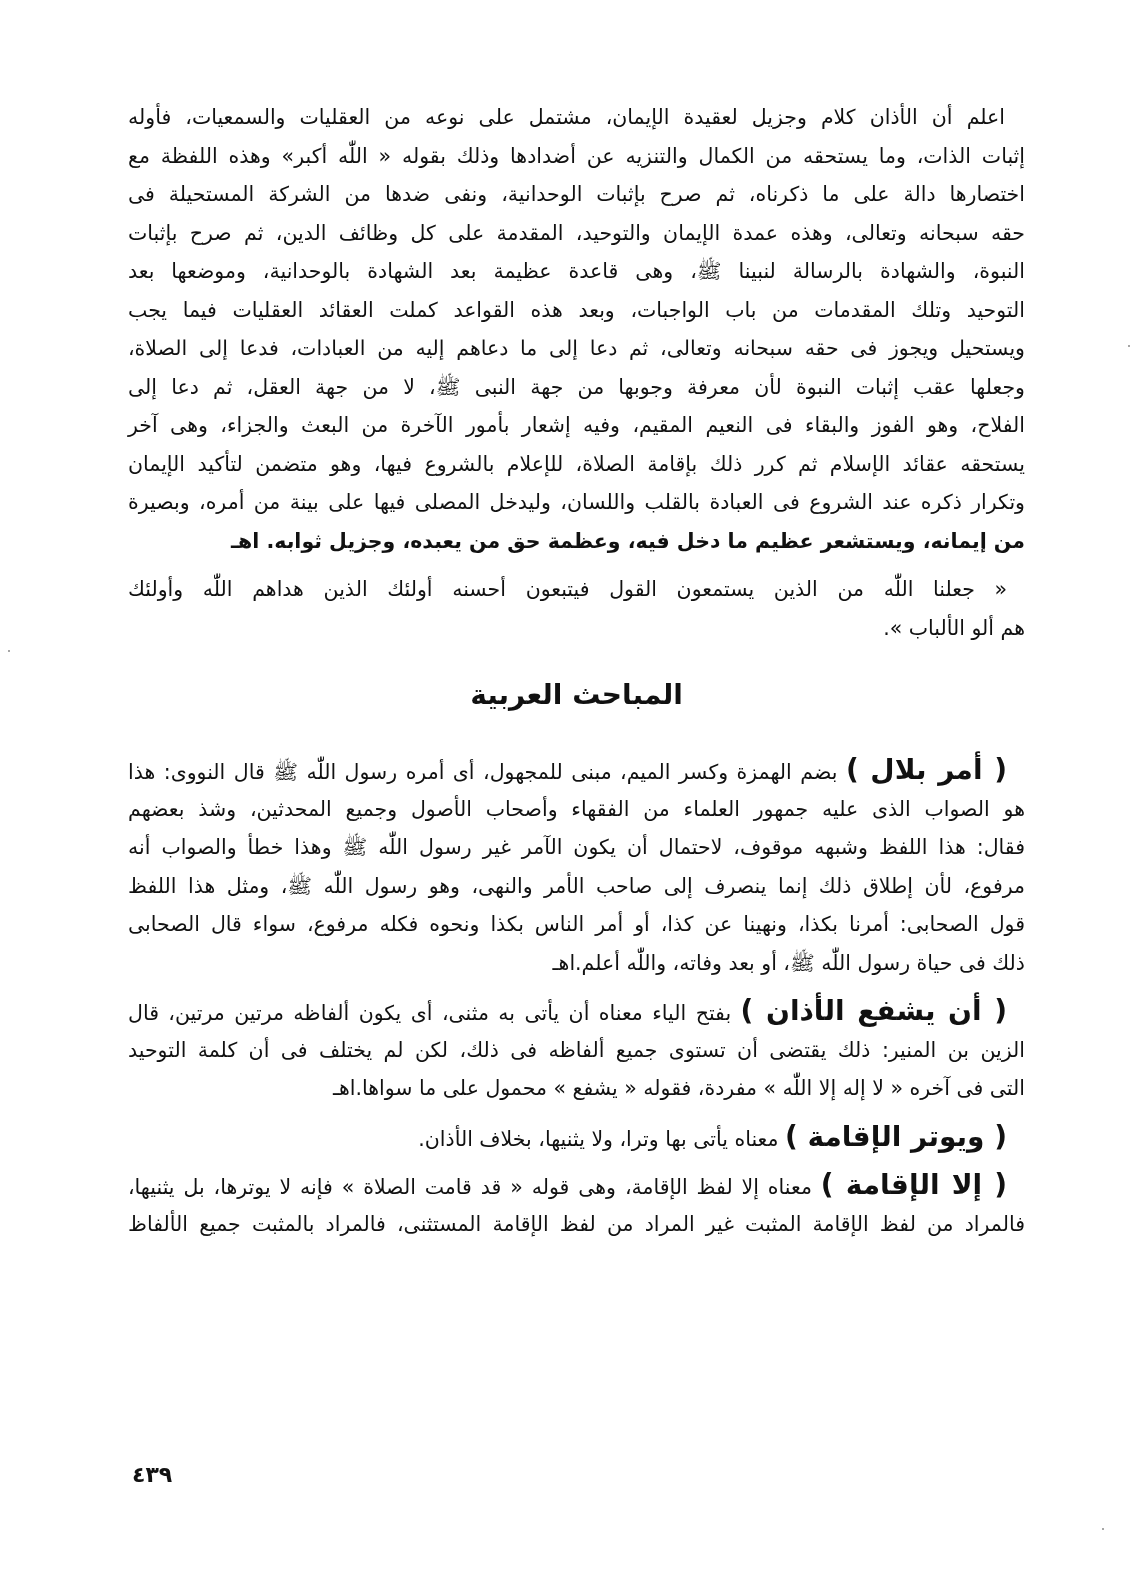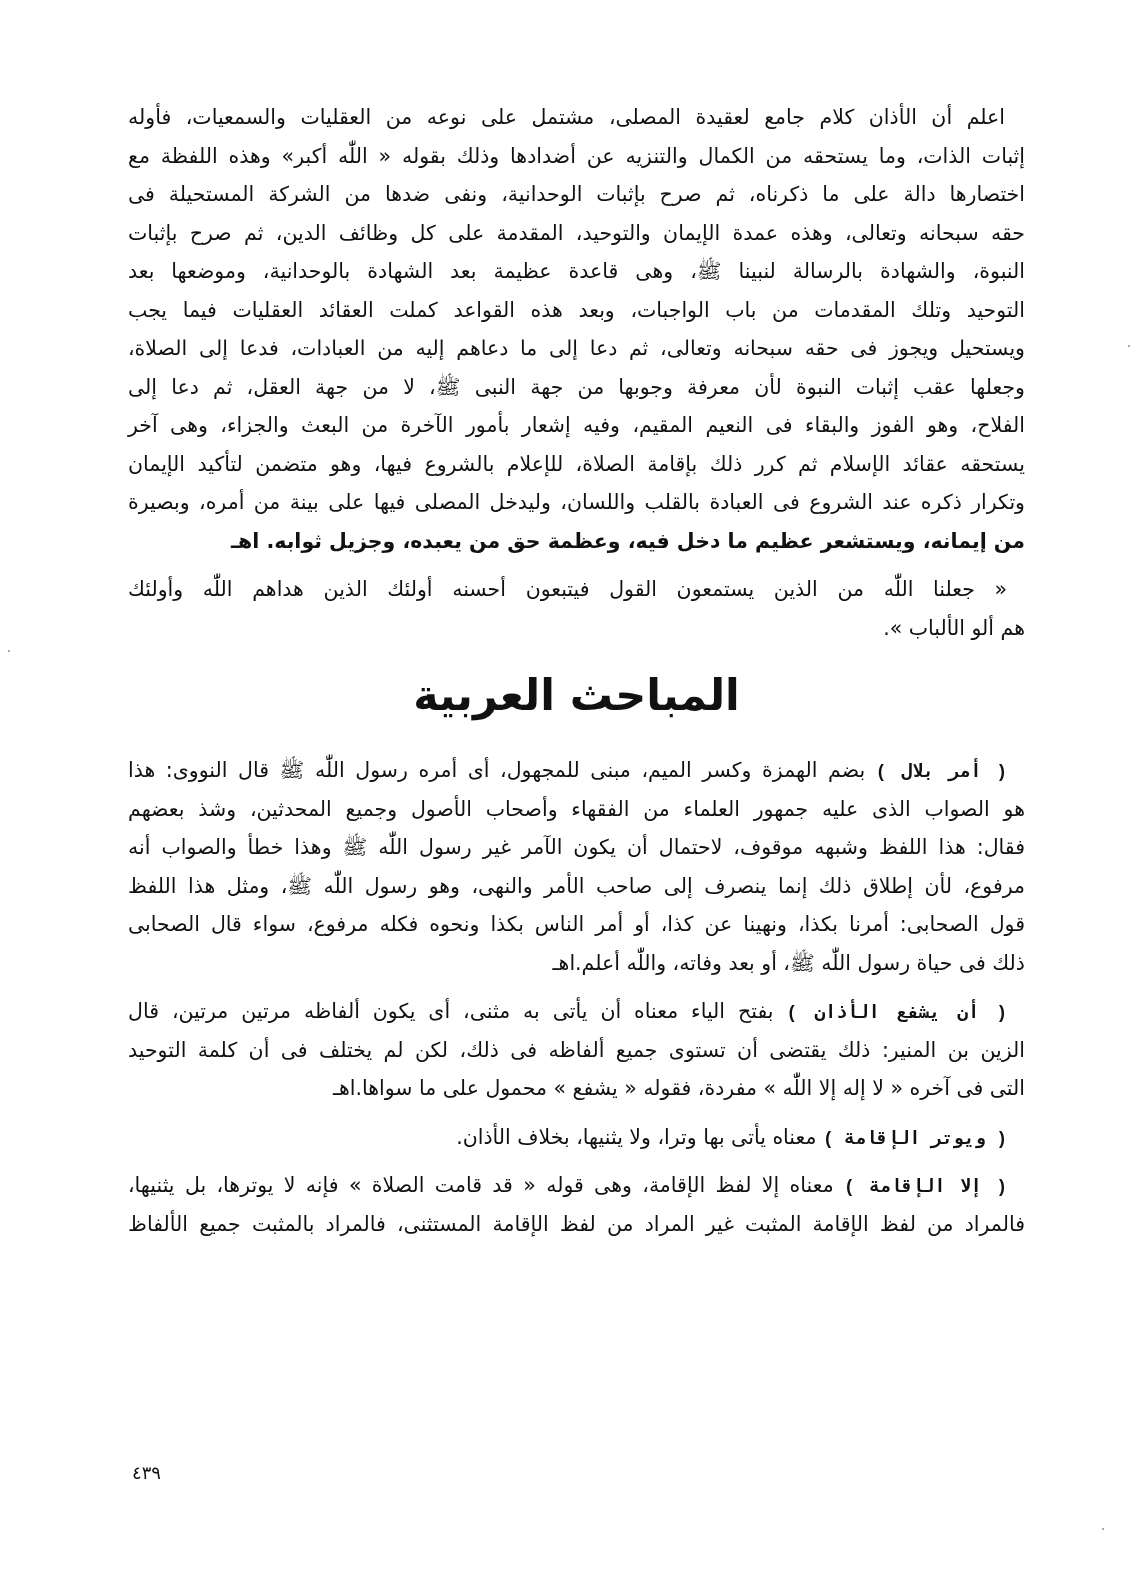--- a/index.html
+++ b/index.html
@@ -38,56 +38,55 @@
       text-align-last: right;
     }
     .para {
       margin: 0;
     }
     .para-gap { height: 10px; }
     .quote-para { margin-top: 10px; }
     .heading {
       text-align: center;
       text-align-last: center;
-      font-size: 43px;
+      font-size: 28px;
       font-weight: bold;
       margin-top: 26px;
       margin-bottom: 34px;
       line-height: 44px;
       height: 44px;
     }
     .term {
       font-weight: bold;
-      font-size: 18px;
-      font-family: Liberation Mono, monospace;
+      font-size: 28px;
     }
     .indent { padding-right: 20px; }
     .page-number {
       position: absolute;
       left: 132px;
       top: 1462px;
-      font-size: 18px;
-      font-weight: normal;
+      font-size: 22px;
+      font-weight: bold;
       direction: rtl;
       letter-spacing: 2px;
     }
     .speck {
       position: absolute;
       width: 2px; height: 2px;
       background: #888;
       border-radius: 50%;
     }
   </style>
 </head>
 <body>
 
 <div class="page">
 
   <div class="para indent">
-    <div class="line" style="padding-right:20px;margin-right:-20px;">اعلم أن الأذان كلام جامع لعقيدة المصلى، مشتمل على نوعه من العقليات والسمعيات، فأوله</div>
+    <div class="line" style="padding-right:20px;margin-right:-20px;">اعلم أن الأذان كلام وجزيل لعقيدة الإيمان، مشتمل على نوعه من العقليات والسمعيات، فأوله</div>
     <div class="line" style="margin-right:-20px;">إثبات الذات، وما يستحقه من الكمال والتنزيه عن أضدادها وذلك بقوله « اللّٰه أكبر» وهذه اللفظة  مع</div>
     <div class="line" style="margin-right:-20px;">اختصارها دالة على ما ذكرناه، ثم صرح بإثبات الوحدانية، ونفى ضدها من الشركة المستحيلة فى</div>
     <div class="line" style="margin-right:-20px;">حقه سبحانه وتعالى، وهذه عمدة الإيمان والتوحيد، المقدمة على كل وظائف الدين، ثم صرح بإثبات</div>
     <div class="line" style="margin-right:-20px;">النبوة، والشهادة بالرسالة لنبينا ﷺ، وهى قاعدة عظيمة بعد الشهادة بالوحدانية، وموضعها بعد</div>
     <div class="line" style="margin-right:-20px;">التوحيد وتلك المقدمات من باب الواجبات، وبعد هذه القواعد كملت العقائد العقليات فيما يجب</div>
     <div class="line" style="margin-right:-20px;font-family:Liberation Serif, serif;">ويستحيل ويجوز فى حقه سبحانه وتعالى، ثم دعا إلى ما دعاهم إليه من العبادات، فدعا  إلى الصلاة،</div>
     <div class="line" style="margin-right:-20px;">وجعلها عقب إثبات النبوة لأن معرفة وجوبها من جهة النبى ﷺ، لا من جهة العقل، ثم دعا إلى</div>
     <div class="line" style="margin-right:-20px;">الفلاح، وهو الفوز والبقاء فى النعيم المقيم، وفيه إشعار بأمور الآخرة من البعث والجزاء، وهى آخر</div>
     <div class="line" style="margin-right:-20px;">يستحقه عقائد الإسلام  ثم كرر ذلك بإقامة الصلاة، للإعلام بالشروع فيها، وهو متضمن لتأكيد الإيمان</div>
     <div class="line" style="margin-right:-20px;">وتكرار ذكره عند الشروع فى العبادة بالقلب واللسان، وليدخل المصلى فيها على بينة من أمره، وبصيرة</div>

